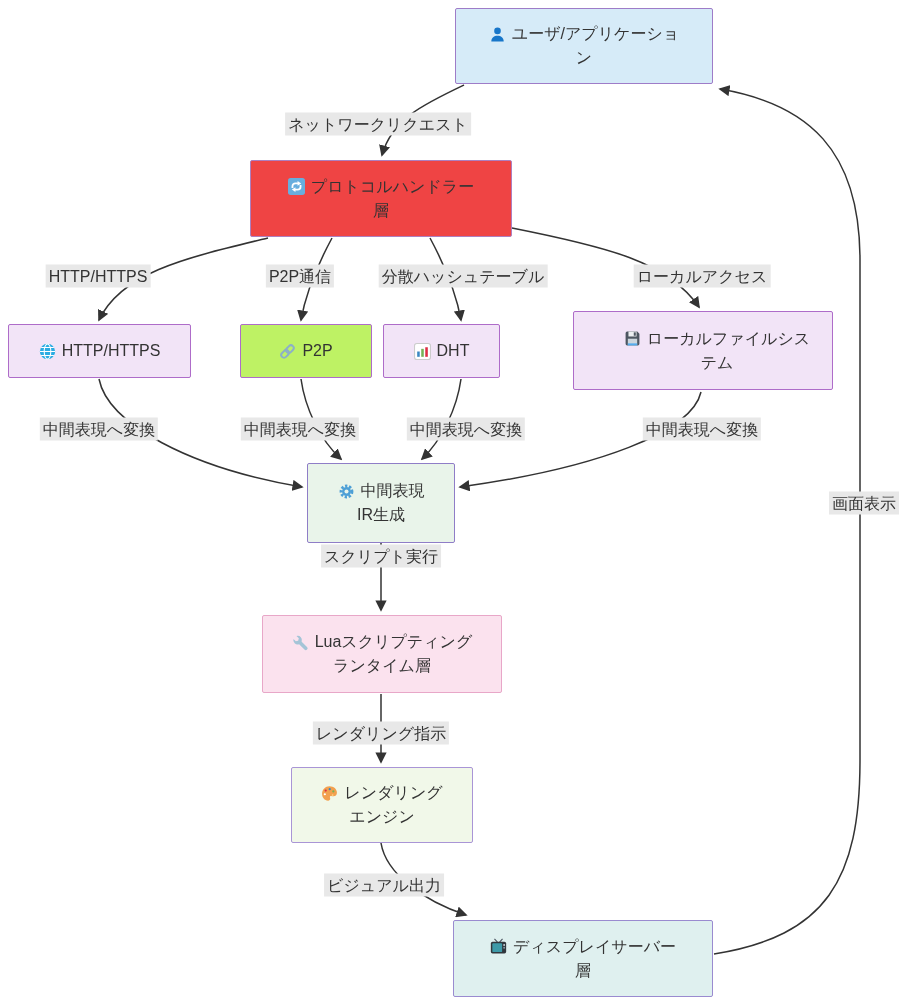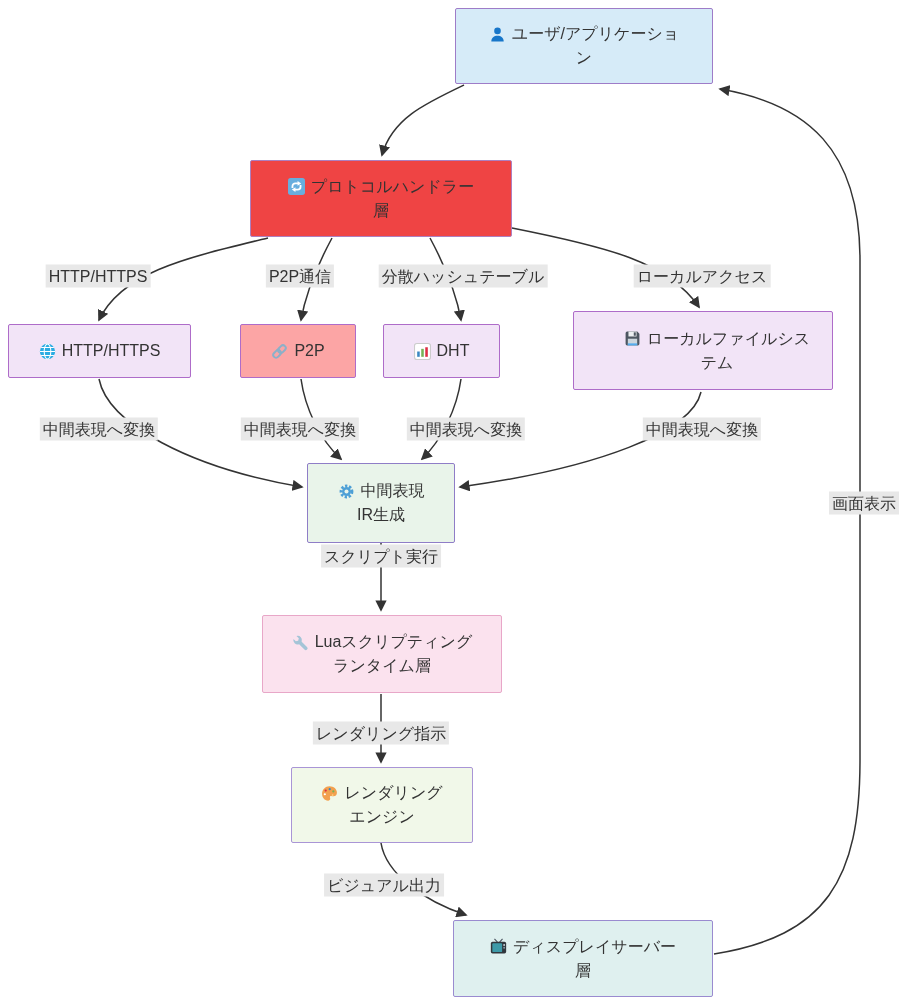--- a/index.html
+++ b/index.html
@@ -37,20 +37,21 @@
       <path d="M 301 379 C 305 408, 320 440, 341 459" marker-end="url(#arrow)"></path>
       <path d="M 461 379 C 457 408, 442 440, 422 459" marker-end="url(#arrow)"></path>
       <path d="M 701 392 C 692 432, 598 468, 460 487" marker-end="url(#arrow)"></path>
       <path d="M 381 543 L 381 610" marker-end="url(#arrow)"></path>
       <path d="M 381 694 L 381 762" marker-end="url(#arrow)"></path>
       <path d="M 381 843 C 386 874, 424 901, 466 915" marker-end="url(#arrow)"></path>
       <path d="M 714 954 C 826 936, 860 880, 860 760 L 860 260 C 860 150, 808 104, 720 89" marker-end="url(#arrow)"></path>
     </g>
   </svg>
 
+  <div class="elabel" style="left:378px;top:124px">ネットワークリクエスト</div>
   <div class="elabel" style="left:98px;top:276px">HTTP/HTTPS</div>
   <div class="elabel" style="left:300px;top:276px">P2P通信</div>
   <div class="elabel" style="left:463px;top:276px">分散ハッシュテーブル</div>
   <div class="elabel" style="left:702px;top:276px">ローカルアクセス</div>
   <div class="elabel" style="left:99px;top:429px">中間表現へ変換</div>
   <div class="elabel" style="left:300px;top:429px">中間表現へ変換</div>
   <div class="elabel" style="left:466px;top:429px">中間表現へ変換</div>
   <div class="elabel" style="left:702px;top:429px">中間表現へ変換</div>
   <div class="elabel" style="left:381px;top:556px">スクリプト実行</div>
   <div class="elabel" style="left:381px;top:733px">レンダリング指示</div>
@@ -95,21 +96,21 @@
               <ellipse cx="8" cy="8" rx="3.1" ry="7.2"></ellipse>
               <path d="M0.8 8h14.4M2 4.3h12M2 11.7h12"></path>
             </g>
           </svg>
         </span>
       <span>HTTP/HTTPS</span>
     </div>
     <div class="nline2"></div>
   </div>
 
-  <div class="node" style="left: 240px; top: 324px; width: 116px; height: 54px; background-color: #fca5a5; border-color: rgb(174, 108, 201);">
+  <div class="node" style="left: 240px; top: 324px; width: 132px; height: 54px; background-color: #bef264; border-color: rgb(174, 108, 201);">
     <div class="nline">
       <span class="icon">
           <svg width="17" height="17" viewBox="0 0 16 16">
             <g fill="none" stroke="#8cb0c8" stroke-width="1.9" transform="rotate(-45 8 8)">
               <rect x="0.8" y="5.4" width="8" height="5.2" rx="2.6"></rect>
               <rect x="7.2" y="5.4" width="8" height="5.2" rx="2.6"></rect>
             </g>
           </svg>
         </span>
       <span>P2P</span>

